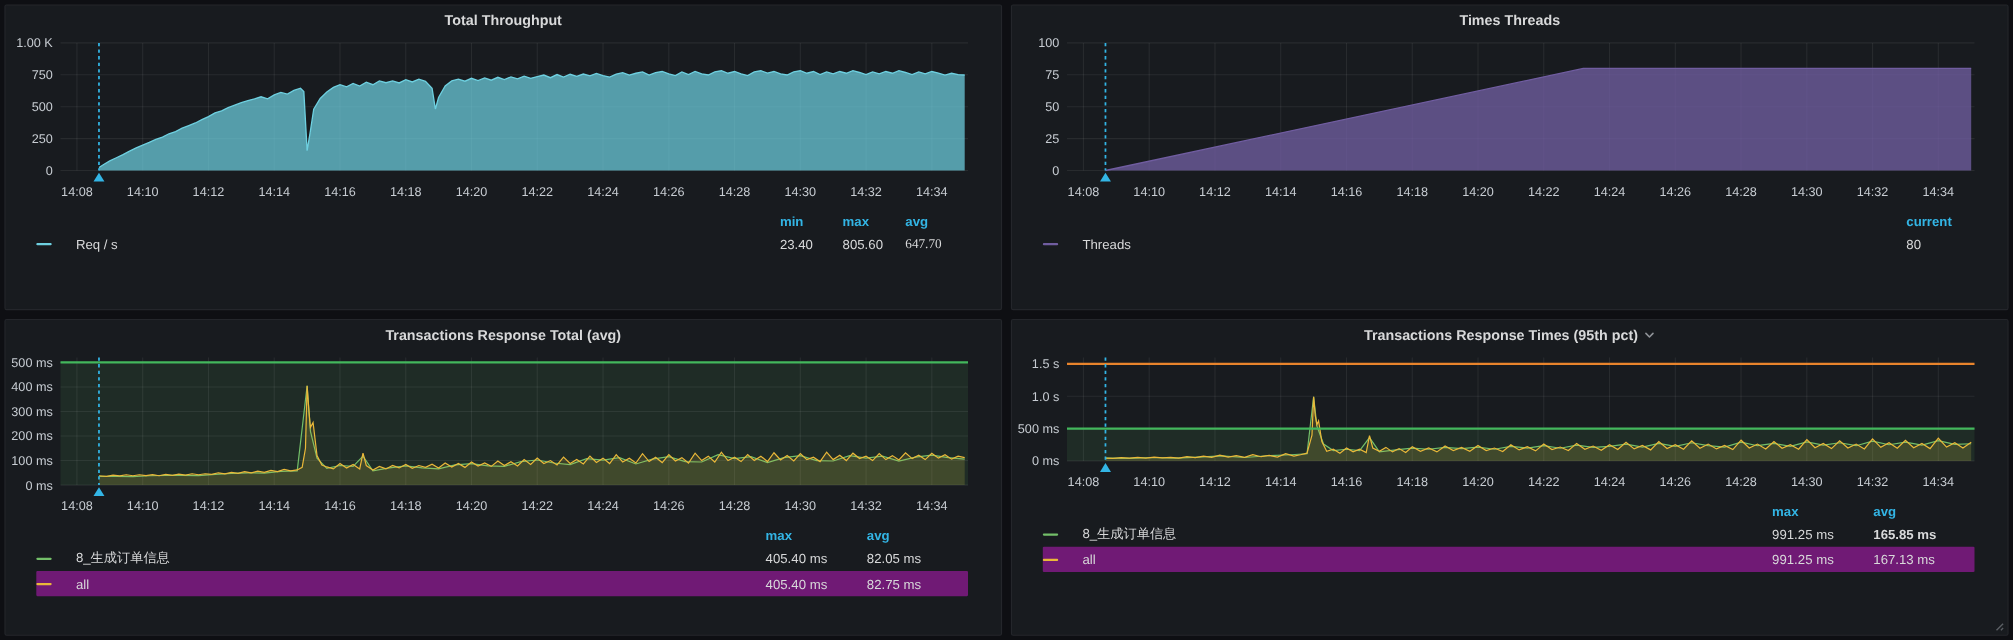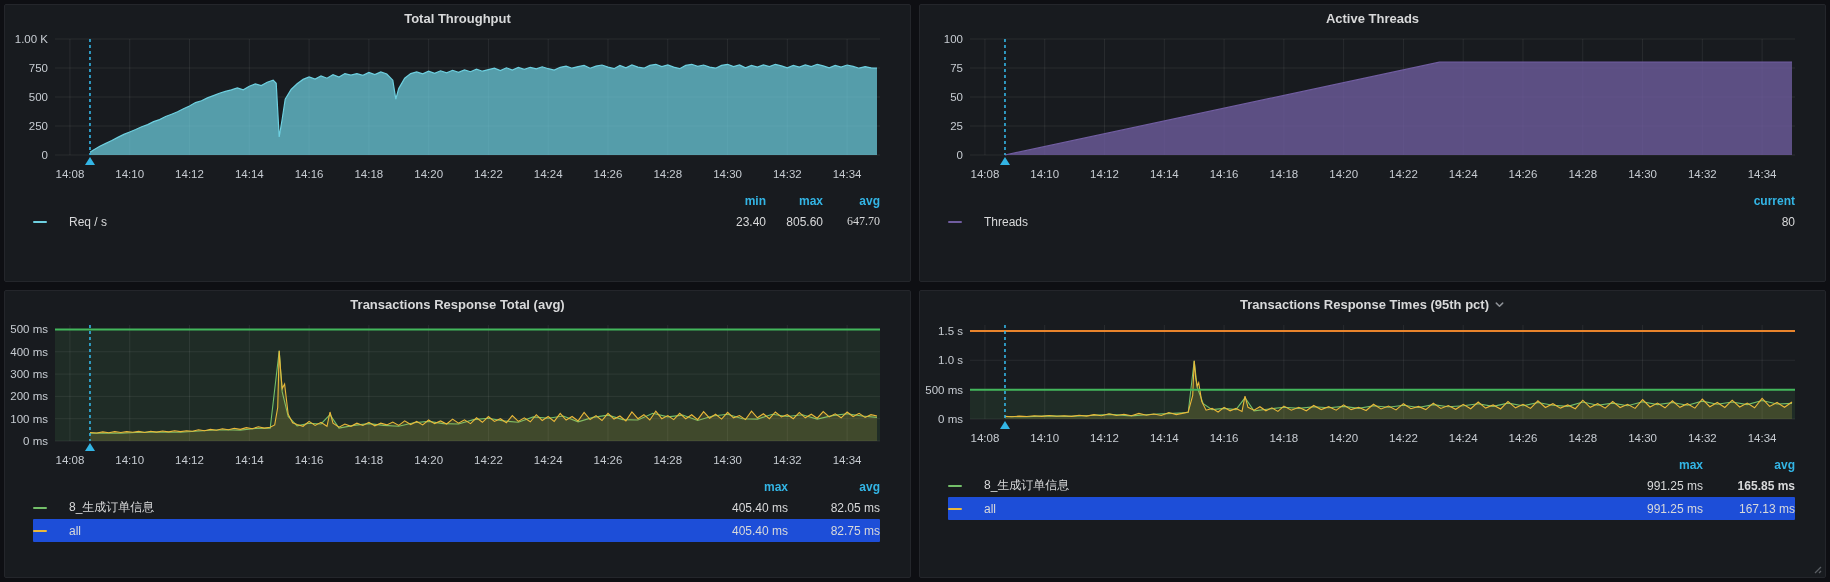--- a/index.html
+++ b/index.html
@@ -30,24 +30,24 @@
     cursor:pointer;
   }
   .chev{display:flex;align-items:center;color:#8e9297}
   .chart{display:block}
   .legend{
     margin:2px 30px 0 28px;
     font-size:12px;color:#d8d9da;
   }
   .lrow{display:flex;align-items:center;height:23px}
   .lrow.lhead{height:19px}
-  .lrow.hl{background:#1d4ed8;border-radius:1px}
+  .lrow.hl{background:#701a75;border-radius:1px}
   .lname{flex:1;display:flex;align-items:center;gap:22px;cursor:pointer}
   .ldash{width:14px;height:2px;border-radius:1px;flex:0 0 auto}
-  .lstat{text-align:right;white-space:nowrap}
+  .lstat{white-space:nowrap}
   .lheadtxt{color:#33b5e5;font-weight:700}
   .grip{
     position:absolute;right:3px;bottom:3px;width:10px;height:10px;
     cursor:nwse-resize;
   }
 </style>
 </head>
 <body>
 
 <div class="grid">
@@ -114,21 +114,21 @@
           </span>
           <span class="lstat" style="width: 57px;">23.40</span>
           <span class="lstat" style="width: 57px;">805.60</span>
           <span class="lstat" style="width: 57px; font-family: Liberation Serif, serif;">647.70</span>
         </div>
       </div>
   </div>
 
   <div class="panel">
     <div class="ptitle">
-      <span>Active Threads</span>
+      <span>Times Threads</span>
     </div>
     <svg class="chart" width="905" height="158">
         <line x1="50" y1="124" x2="875" y2="124" stroke="rgba(255,255,255,0.07)" stroke-width="1"></line>
         <line x1="50" y1="95" x2="875" y2="95" stroke="rgba(255,255,255,0.07)" stroke-width="1"></line>
         <line x1="50" y1="66" x2="875" y2="66" stroke="rgba(255,255,255,0.07)" stroke-width="1"></line>
         <line x1="50" y1="37" x2="875" y2="37" stroke="rgba(255,255,255,0.07)" stroke-width="1"></line>
         <line x1="50" y1="8" x2="875" y2="8" stroke="rgba(255,255,255,0.07)" stroke-width="1"></line>
         <line x1="64.94565217391305" y1="8" x2="64.94565217391305" y2="124" stroke="rgba(255,255,255,0.07)" stroke-width="1"></line>
         <line x1="124.72826086956522" y1="8" x2="124.72826086956522" y2="124" stroke="rgba(255,255,255,0.07)" stroke-width="1"></line>
         <line x1="184.5108695652174" y1="8" x2="184.5108695652174" y2="124" stroke="rgba(255,255,255,0.07)" stroke-width="1"></line>

